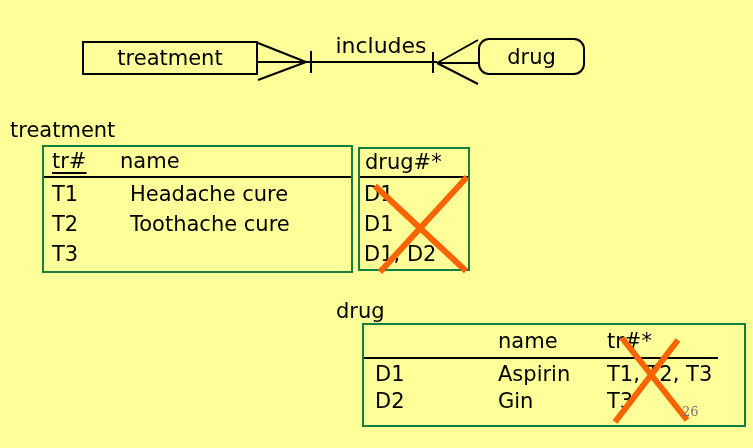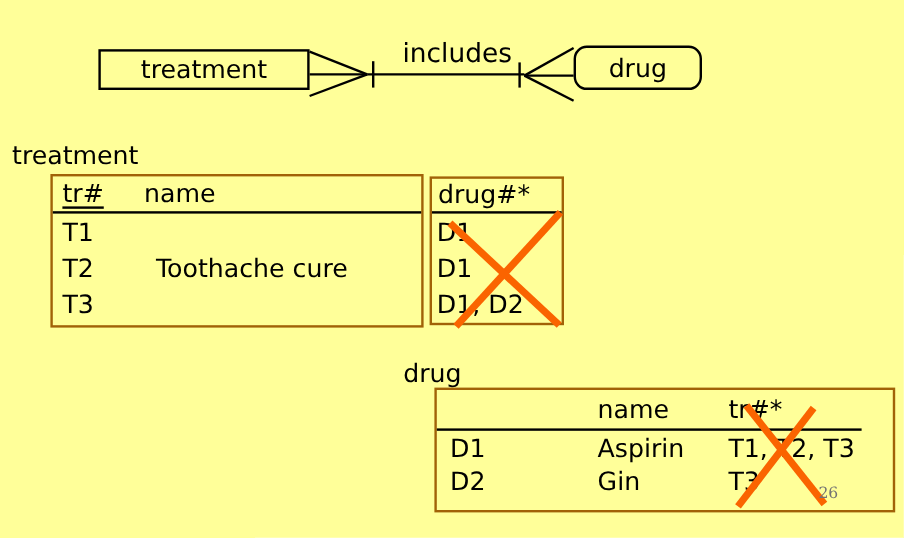--- a/index.html
+++ b/index.html
@@ -27,21 +27,21 @@
     text-align:center;
     white-space:nowrap;
   }
   .sec-label{
     position:absolute;
     font-size:21px;
     white-space:nowrap;
   }
   .tbl{
     position:absolute;
-    border:2px solid #a16207;
+    border:2px solid #15803d;
     box-sizing:border-box;
     background:transparent;
   }
   .cell{
     position:absolute;
     font-size:21px;
     line-height:22px;
     white-space:nowrap;
   }
   .key-header{
@@ -96,20 +96,21 @@
   <div class="entity rounded" style="left:478px;top:38px;width:107px;height:37px;">drug</div>
 
   <div class="sec-label" style="left:10px;top:118px;">treatment</div>
 
   <div class="tbl" style="left:42px;top:145px;width:311px;height:128px;">
     <span class="cell key-header" style="left:8px;top:3px;">tr#</span>
     <span class="cell" style="left:76px;top:3px;">name</span>
     <div class="hline" style="left:0;top:29px;width:307px;"></div>
 
     <span class="cell" style="left:8px;top:36px;">T1</span>
+    <span class="cell" style="left:86px;top:36px;">Headache cure</span>
     <span class="cell" style="left:8px;top:66px;">T2</span>
     <span class="cell" style="left:86px;top:66px;">Toothache cure</span>
     <span class="cell" style="left:8px;top:96px;">T3</span>
   </div>
 
   <div class="tbl" style="left:358px;top:147px;width:112px;height:124px;">
     <span class="cell" style="left:5px;top:2px;">drug#*</span>
     <div class="hline" style="left:0;top:27px;width:108px;"></div>
 
     <span class="cell" style="left:4px;top:34px;">D1</span>

